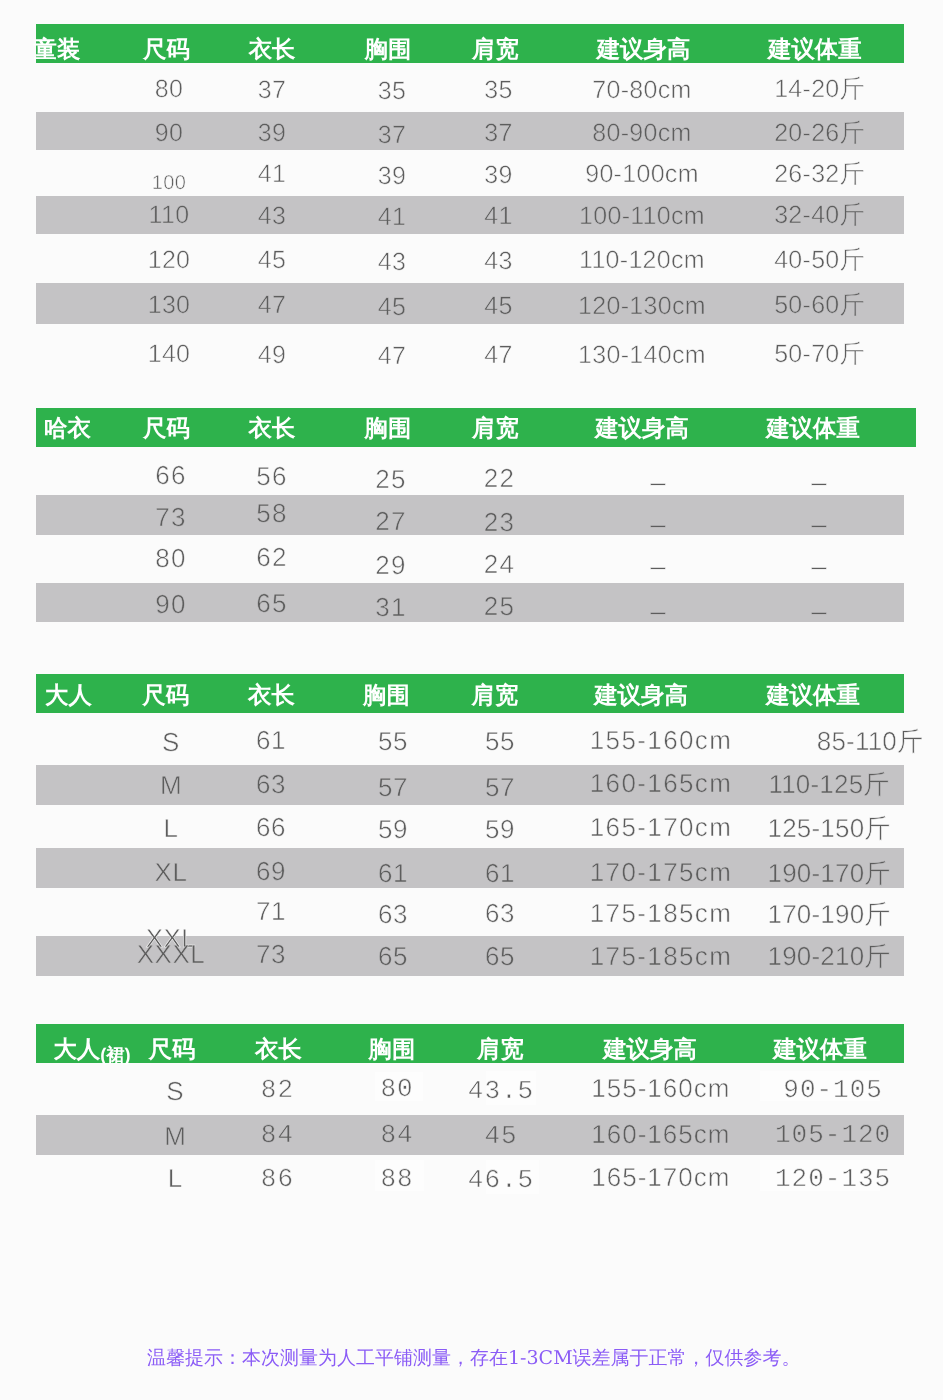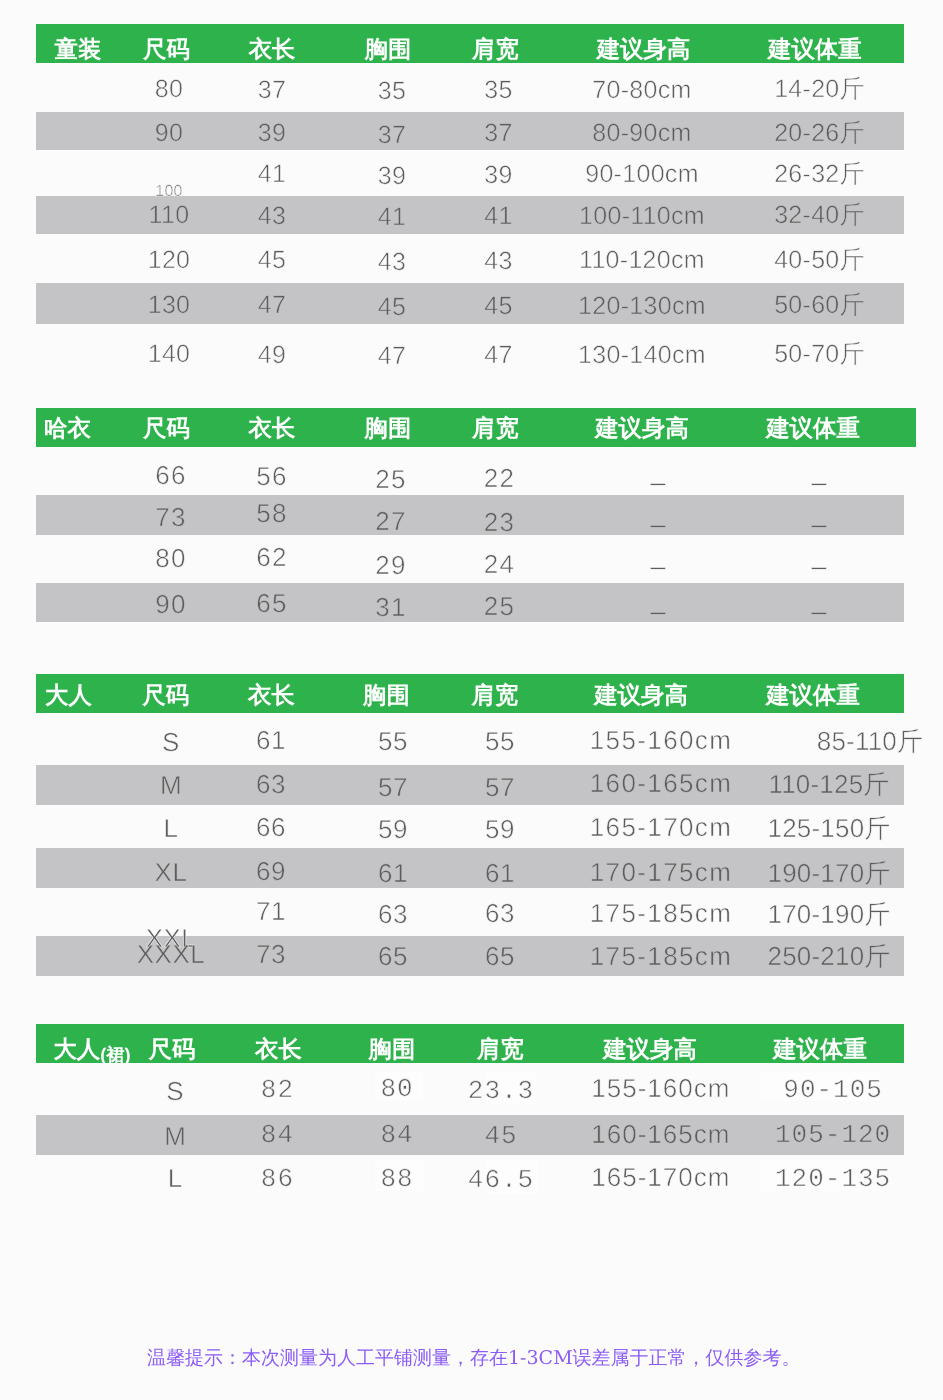--- a/index.html
+++ b/index.html
@@ -19,21 +19,21 @@
   .note{position:absolute;white-space:nowrap;color:#8b5cf6;transform:translateZ(0);
         font-family:"DejaVu Serif",serif;}
   .hcell .suffix{font-size:0.78em;font-weight:700;position:relative;top:4.5px;letter-spacing:0px;}
 </style>
 </head>
 <body>
 
 <div class="page" id="page">
     <div class="tbl" style="left: 36px; top: 23.8px; width: 868px;">
       <div class="hdr" style="width: 868px; height: 39.5px;">
-        <div class="hcell" style="left: 42px; top: 14px; font-size: 23.4px; line-height: 23.4px;">童装</div>
+        <div class="hcell" style="left: 21px; top: 14px; font-size: 23.4px; line-height: 23.4px;">童装</div>
         <div class="hcell" style="left: 130.5px; top: 14px; font-size: 23.4px; line-height: 23.4px;">尺码</div>
         <div class="hcell" style="left: 236.1px; top: 14px; font-size: 23.4px; line-height: 23.4px;">衣长</div>
         <div class="hcell" style="left: 352.1px; top: 14px; font-size: 23.4px; line-height: 23.4px;">胸围</div>
         <div class="hcell" style="left: 459.5px; top: 14px; font-size: 23.4px; line-height: 23.4px;">肩宽</div>
         <div class="hcell" style="left: 607.5px; top: 14px; font-size: 23.4px; line-height: 23.4px;">建议身高</div>
         <div class="hcell" style="left: 778.8px; top: 14px; font-size: 23.4px; line-height: 23.4px;">建议体重</div>
       </div>
       <div class="band" style="top: 87.8px; height: 38.8px; width: 868px;"></div>
       <div class="band" style="top: 172.4px; height: 37.8px; width: 868px;"></div>
       <div class="band" style="top: 259.7px; height: 40.4px; width: 868px;"></div>
@@ -42,21 +42,21 @@
       <div class="cell" style="left: 356px; top: 52.575px; font-size: 25px; line-height: 31.25px; letter-spacing: 0.3px; -webkit-text-stroke-color: rgb(250, 250, 250);">35</div>
       <div class="cell" style="left: 462.5px; top: 51.375px; font-size: 25px; line-height: 31.25px; letter-spacing: 0.3px; -webkit-text-stroke-color: rgb(250, 250, 250);">35</div>
       <div class="cell" style="left: 606px; top: 50.975px; font-size: 25px; line-height: 31.25px; letter-spacing: 0.3px; -webkit-text-stroke-color: rgb(250, 250, 250);">70-80cm</div>
       <div class="cell" style="left: 783.5px; top: 50.575px; font-size: 25px; line-height: 31.25px; letter-spacing: 0.3px; -webkit-text-stroke-color: rgb(250, 250, 250);">14-20斤</div>
       <div class="cell" style="left: 133px; top: 93.775px; font-size: 25px; line-height: 31.25px; letter-spacing: 0.3px; -webkit-text-stroke-color: rgb(196, 195, 197);">90</div>
       <div class="cell" style="left: 236px; top: 94.075px; font-size: 25px; line-height: 31.25px; letter-spacing: 0.3px; -webkit-text-stroke-color: rgb(196, 195, 197);">39</div>
       <div class="cell" style="left: 356px; top: 95.775px; font-size: 25px; line-height: 31.25px; letter-spacing: 0.3px; -webkit-text-stroke-color: rgb(196, 195, 197);">37</div>
       <div class="cell" style="left: 462.5px; top: 94.575px; font-size: 25px; line-height: 31.25px; letter-spacing: 0.3px; -webkit-text-stroke-color: rgb(196, 195, 197);">37</div>
       <div class="cell" style="left: 606px; top: 94.175px; font-size: 25px; line-height: 31.25px; letter-spacing: 0.3px; -webkit-text-stroke-color: rgb(196, 195, 197);">80-90cm</div>
       <div class="cell" style="left: 783.5px; top: 93.775px; font-size: 25px; line-height: 31.25px; letter-spacing: 0.3px; text-align: center; -webkit-text-stroke-color: rgb(196, 195, 197);">20-26斤</div>
-      <div class="cell" style="left: 133px; top: 152px; font-size: 16px; line-height: 31.25px; letter-spacing: 0.3px; -webkit-text-stroke-color: rgb(250, 250, 250);">100</div>
+      <div class="cell" style="left: 133px; top: 144px; font-size: 20px; line-height: 31.25px; letter-spacing: 0.3px; -webkit-text-stroke-color: rgb(250, 250, 250);">100</div>
       <div class="cell" style="left: 236px; top: 135.275px; font-size: 25px; line-height: 31.25px; letter-spacing: 0.3px; -webkit-text-stroke-color: rgb(250, 250, 250);">41</div>
       <div class="cell" style="left: 356px; top: 136.975px; font-size: 25px; line-height: 31.25px; letter-spacing: 0.3px; -webkit-text-stroke-color: rgb(250, 250, 250);">39</div>
       <div class="cell" style="left: 462.5px; top: 135.775px; font-size: 25px; line-height: 31.25px; letter-spacing: 0.3px; -webkit-text-stroke-color: rgb(250, 250, 250);">39</div>
       <div class="cell" style="left: 606px; top: 135.375px; font-size: 25px; line-height: 31.25px; letter-spacing: 0.3px; -webkit-text-stroke-color: rgb(250, 250, 250);">90-100cm</div>
       <div class="cell" style="left: 783.5px; top: 134.975px; font-size: 25px; line-height: 31.25px; letter-spacing: 0.3px; -webkit-text-stroke-color: rgb(250, 250, 250);">26-32斤</div>
       <div class="cell" style="left: 133px; top: 176.675px; font-size: 25px; line-height: 31.25px; letter-spacing: 0.3px; -webkit-text-stroke-color: rgb(196, 195, 197);">110</div>
       <div class="cell" style="left: 236px; top: 176.975px; font-size: 25px; line-height: 31.25px; letter-spacing: 0.3px; -webkit-text-stroke-color: rgb(196, 195, 197);">43</div>
       <div class="cell" style="left: 356px; top: 178.675px; font-size: 25px; line-height: 31.25px; letter-spacing: 0.3px; -webkit-text-stroke-color: rgb(196, 195, 197);">41</div>
       <div class="cell" style="left: 462.5px; top: 177.475px; font-size: 25px; line-height: 31.25px; letter-spacing: 0.3px; -webkit-text-stroke-color: rgb(196, 195, 197);">41</div>
       <div class="cell" style="left: 606px; top: 177.075px; font-size: 25px; line-height: 31.25px; letter-spacing: 0.3px; -webkit-text-stroke-color: rgb(196, 195, 197);">100-110cm</div>
@@ -158,21 +158,21 @@
       <div class="cell" style="left: 235px; top: 221.13px; font-size: 26px; line-height: 32.5px; letter-spacing: 0.5px; -webkit-text-stroke-color: rgb(250, 250, 250);">71</div>
       <div class="cell" style="left: 357px; top: 224.03px; font-size: 26px; line-height: 32.5px; letter-spacing: 0.5px; -webkit-text-stroke-color: rgb(250, 250, 250);">63</div>
       <div class="cell" style="left: 464px; top: 223.13px; font-size: 26px; line-height: 32.5px; letter-spacing: 0.5px; -webkit-text-stroke-color: rgb(250, 250, 250);">63</div>
       <div class="cell" style="left: 625px; top: 222.83px; font-size: 26px; line-height: 32.5px; letter-spacing: 1.4px; -webkit-text-stroke-color: rgb(250, 250, 250);">175-185cm</div>
       <div class="cell" style="left: 793px; top: 223.53px; font-size: 26px; line-height: 32.5px; letter-spacing: 0.2px; -webkit-text-stroke-color: rgb(250, 250, 250);">170-190斤</div>
       <div class="cell" style="left: 135px; top: 264.13px; font-size: 26px; line-height: 32.5px; letter-spacing: 0.5px; -webkit-text-stroke-color: rgb(196, 195, 197);">XXXL</div>
       <div class="cell" style="left: 235px; top: 264.13px; font-size: 26px; line-height: 32.5px; letter-spacing: 0.5px; -webkit-text-stroke-color: rgb(196, 195, 197);">73</div>
       <div class="cell" style="left: 357px; top: 265.73px; font-size: 26px; line-height: 32.5px; letter-spacing: 0.5px; -webkit-text-stroke-color: rgb(196, 195, 197);">65</div>
       <div class="cell" style="left: 464px; top: 265.73px; font-size: 26px; line-height: 32.5px; letter-spacing: 0.5px; -webkit-text-stroke-color: rgb(196, 195, 197);">65</div>
       <div class="cell" style="left: 625px; top: 265.8px; font-size: 26px; line-height: 32.5px; letter-spacing: 1.4px; -webkit-text-stroke-color: rgb(196, 195, 197);">175-185cm</div>
-      <div class="cell" style="left: 793px; top: 266.4px; font-size: 26px; line-height: 32.5px; letter-spacing: 0.2px; -webkit-text-stroke-color: rgb(196, 195, 197);">250-210斤</div>
+      <div class="cell" style="left: 793px; top: 266.4px; font-size: 26px; line-height: 32.5px; letter-spacing: 0.2px; -webkit-text-stroke-color: rgb(196, 195, 197);">190-210斤</div>
     </div>
     <div class="tbl" style="left: 36px; top: 1024.2px; width: 868px;">
       <div class="hdr" style="width: 868px; height: 38.8px;">
         <div class="hcell" style="left: 56px; top: 13.6px; font-size: 23.4px; line-height: 23.4px;"><span>大人</span><span class="suffix">(裙)</span></div>
         <div class="hcell" style="left: 136px; top: 13.6px; font-size: 23.4px; line-height: 23.4px;">尺码</div>
         <div class="hcell" style="left: 242.5px; top: 13.6px; font-size: 23.4px; line-height: 23.4px;">衣长</div>
         <div class="hcell" style="left: 356px; top: 13.6px; font-size: 23.4px; line-height: 23.4px;">胸围</div>
         <div class="hcell" style="left: 464.5px; top: 13.6px; font-size: 23.4px; line-height: 23.4px;">肩宽</div>
         <div class="hcell" style="left: 614px; top: 13.6px; font-size: 23.4px; line-height: 23.4px;">建议身高</div>
         <div class="hcell" style="left: 784px; top: 13.6px; font-size: 23.4px; line-height: 23.4px;">建议体重</div>
@@ -180,21 +180,21 @@
       <div class="band" style="top: 91px; height: 39.6px; width: 868px;"></div>
       <div class="patch" style="left: 339.2px; top: 47.9px; width: 47.8px; height: 28.5px;"></div>
       <div class="patch" style="left: 450px; top: 47.3px; width: 50.2px; height: 34px;"></div>
       <div class="patch" style="left: 339.2px; top: 136.3px; width: 48.4px; height: 31px;"></div>
       <div class="patch" style="left: 450px; top: 135.8px; width: 52.6px; height: 33.7px;"></div>
       <div class="patch" style="left: 724px; top: 47.3px; width: 120px; height: 30px;"></div>
       <div class="patch" style="left: 724px; top: 135.8px; width: 120px; height: 31px;"></div>
       <div class="cell" style="left: 139.5px; top: 50.77px; font-size: 26px; line-height: 32.5px; letter-spacing: 1px; -webkit-text-stroke-color: rgb(250, 250, 250);">S</div>
       <div class="cell" style="left: 241.4px; top: 49.47px; font-size: 26px; line-height: 32.5px; letter-spacing: 1px; font-family: &quot;Liberation Mono&quot;, monospace; -webkit-text-stroke-color: rgb(250, 250, 250);">82</div>
       <div class="cell" style="left: 361.1px; top: 49.07px; font-size: 26px; line-height: 32.5px; letter-spacing: 1px; font-family: &quot;Liberation Mono&quot;, monospace; -webkit-text-stroke-color: rgb(250, 250, 250);">80</div>
-      <div class="cell" style="left: 465px; top: 50.77px; font-size: 26px; line-height: 32.5px; letter-spacing: 1px; font-family: &quot;Liberation Mono&quot;, monospace; -webkit-text-stroke-color: rgb(250, 250, 250);">23.3</div>
+      <div class="cell" style="left: 465px; top: 50.77px; font-size: 26px; line-height: 32.5px; letter-spacing: 1px; font-family: &quot;Liberation Mono&quot;, monospace; -webkit-text-stroke-color: rgb(250, 250, 250);">43.5</div>
       <div class="cell" style="left: 624.8px; top: 48.27px; font-size: 26px; line-height: 32.5px; letter-spacing: 1px; -webkit-text-stroke-color: rgb(250, 250, 250);">155-160cm</div>
       <div class="cell" style="left: 797.1px; top: 49.77px; font-size: 26px; line-height: 32.5px; letter-spacing: 1px; font-family: &quot;Liberation Mono&quot;, monospace; -webkit-text-stroke-color: rgb(250, 250, 250);">90-105</div>
       <div class="cell" style="left: 139.5px; top: 95.97px; font-size: 26px; line-height: 32.5px; letter-spacing: 1px; -webkit-text-stroke-color: rgb(196, 195, 197);">M</div>
       <div class="cell" style="left: 241.4px; top: 94.57px; font-size: 26px; line-height: 32.5px; letter-spacing: 1px; font-family: &quot;Liberation Mono&quot;, monospace; -webkit-text-stroke-color: rgb(196, 195, 197);">84</div>
       <div class="cell" style="left: 361.1px; top: 95.27px; font-size: 26px; line-height: 32.5px; letter-spacing: 1px; font-family: &quot;Liberation Mono&quot;, monospace; -webkit-text-stroke-color: rgb(196, 195, 197);">84</div>
       <div class="cell" style="left: 465px; top: 95.57px; font-size: 26px; line-height: 32.5px; letter-spacing: 1px; font-family: &quot;Liberation Mono&quot;, monospace; -webkit-text-stroke-color: rgb(196, 195, 197);">45</div>
       <div class="cell" style="left: 624.8px; top: 93.77px; font-size: 26px; line-height: 32.5px; letter-spacing: 1px; -webkit-text-stroke-color: rgb(196, 195, 197);">160-165cm</div>
       <div class="cell" style="left: 797.1px; top: 95.17px; font-size: 26px; line-height: 32.5px; letter-spacing: 1px; font-family: &quot;Liberation Mono&quot;, monospace; -webkit-text-stroke-color: rgb(196, 195, 197);">105-120</div>
       <div class="cell" style="left: 139.5px; top: 138.17px; font-size: 26px; line-height: 32.5px; letter-spacing: 1px; -webkit-text-stroke-color: rgb(250, 250, 250);">L</div>
       <div class="cell" style="left: 241.4px; top: 138.67px; font-size: 26px; line-height: 32.5px; letter-spacing: 1px; font-family: &quot;Liberation Mono&quot;, monospace; -webkit-text-stroke-color: rgb(250, 250, 250);">86</div>

